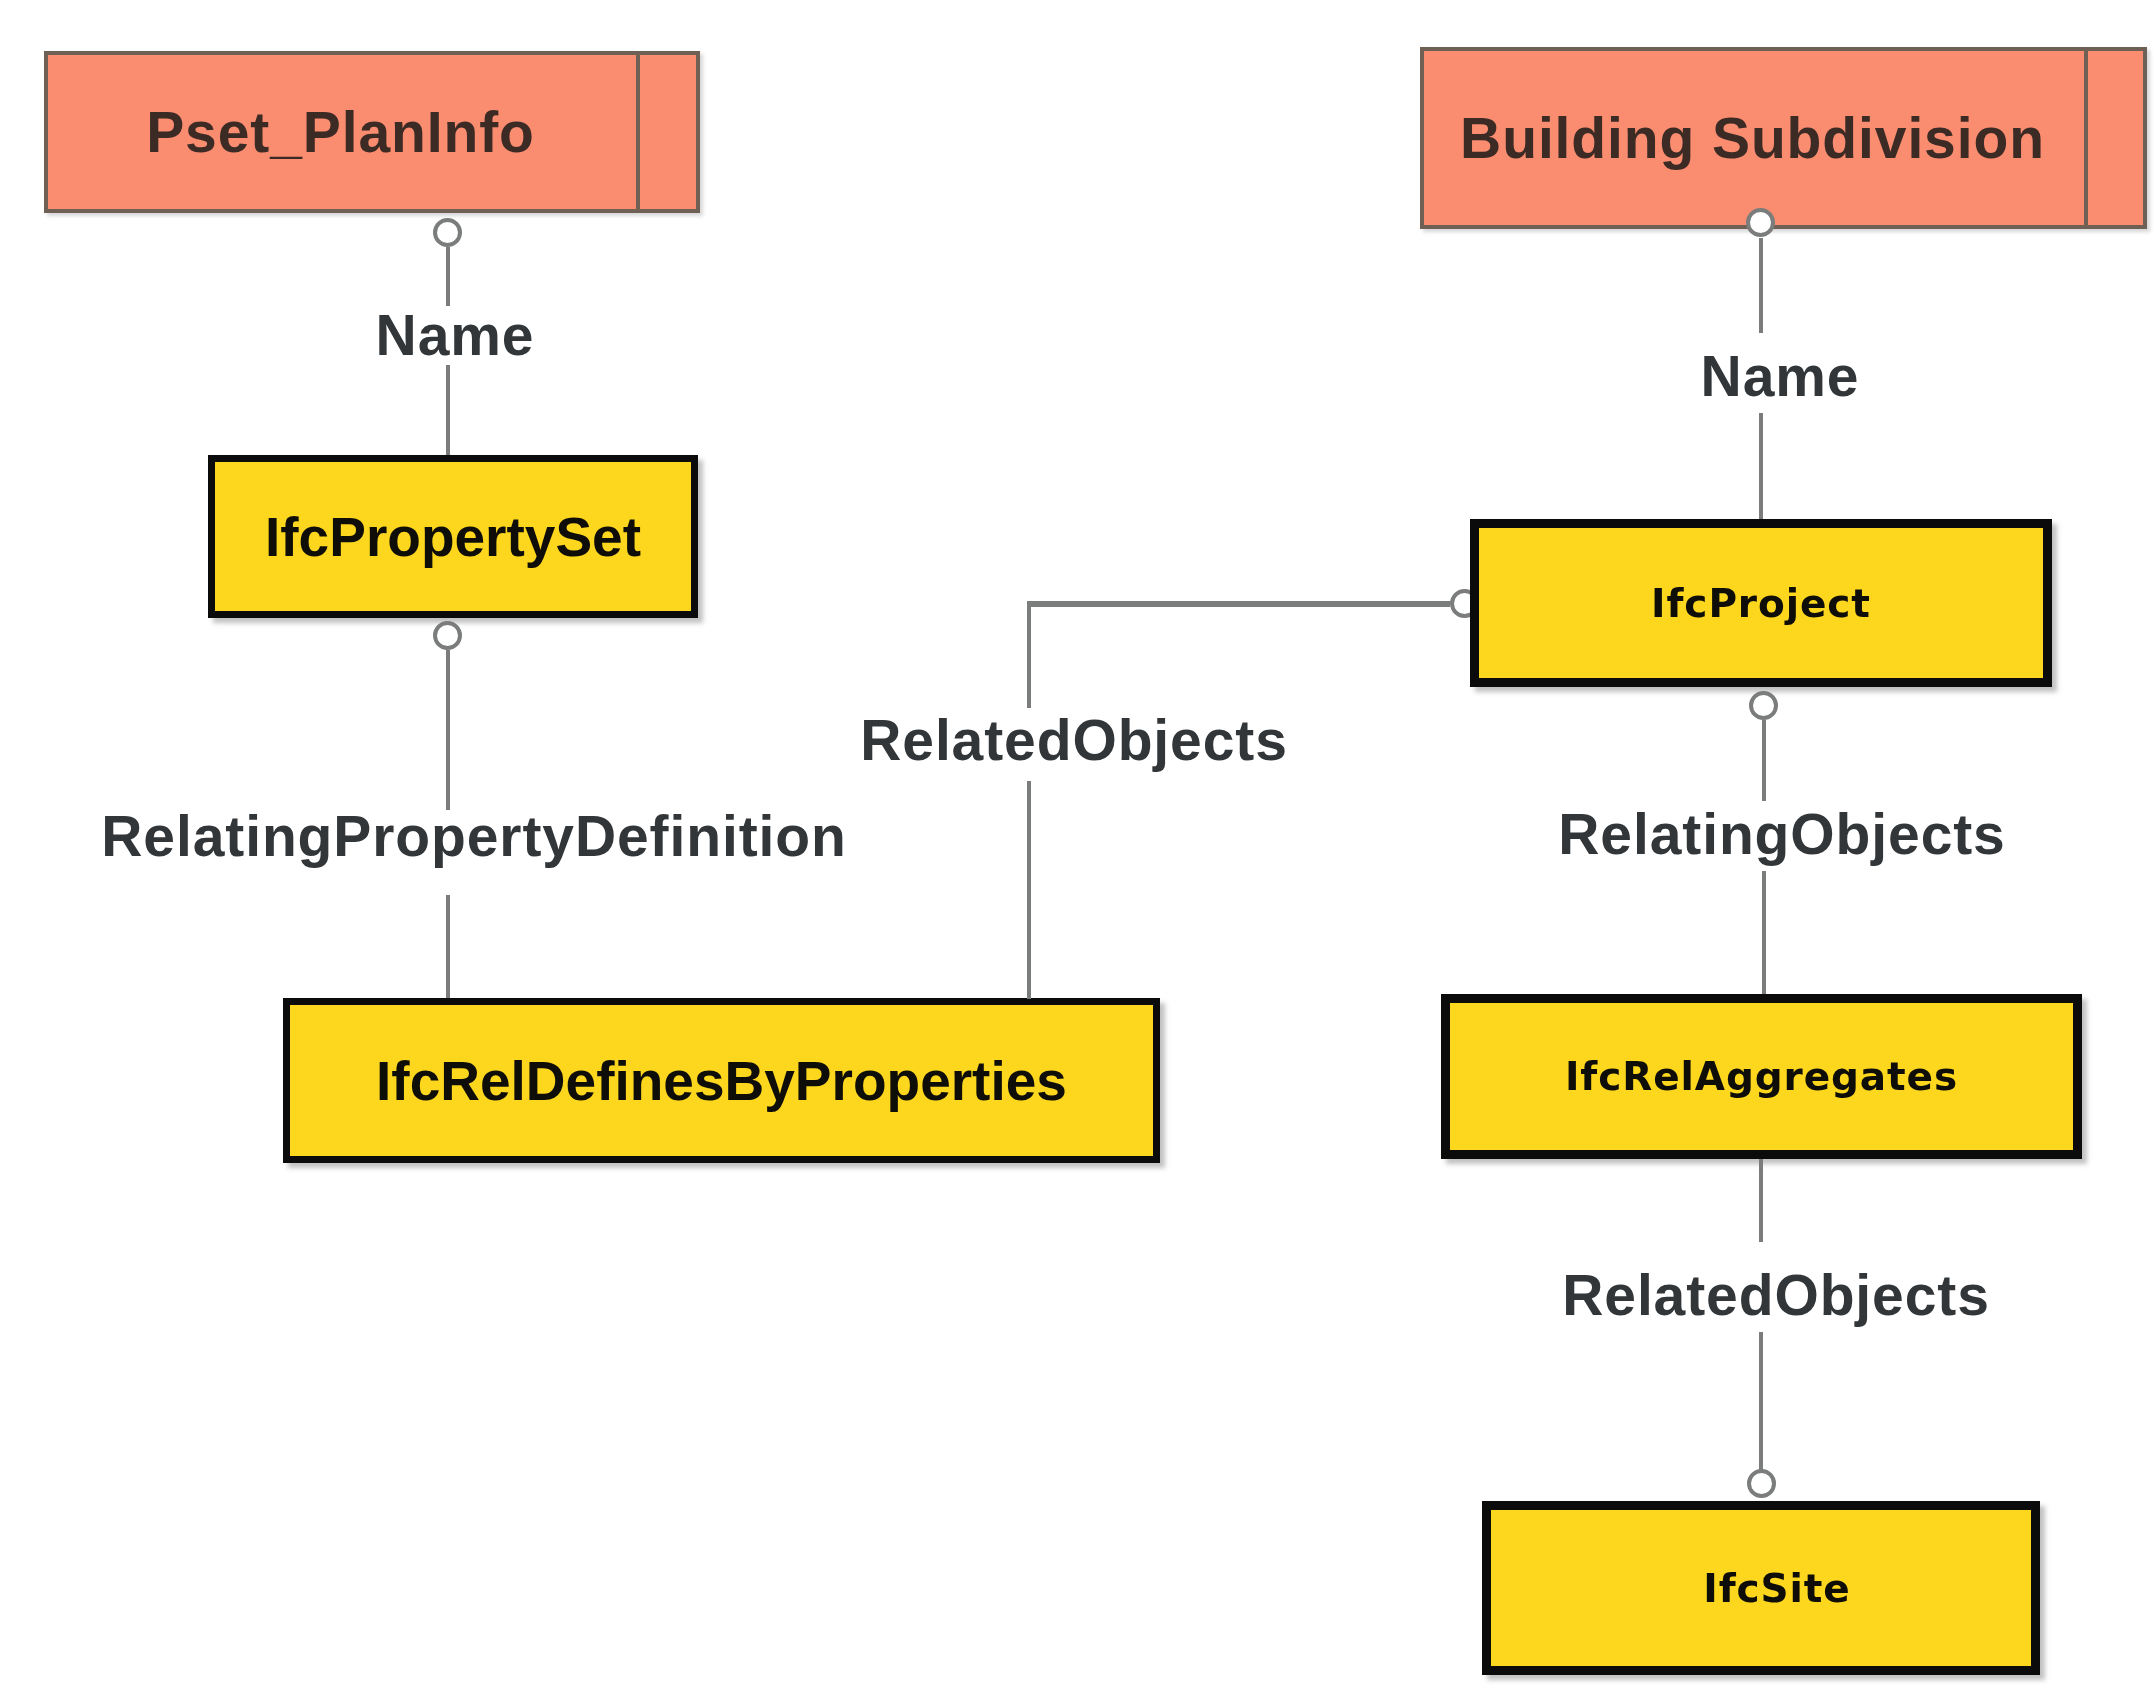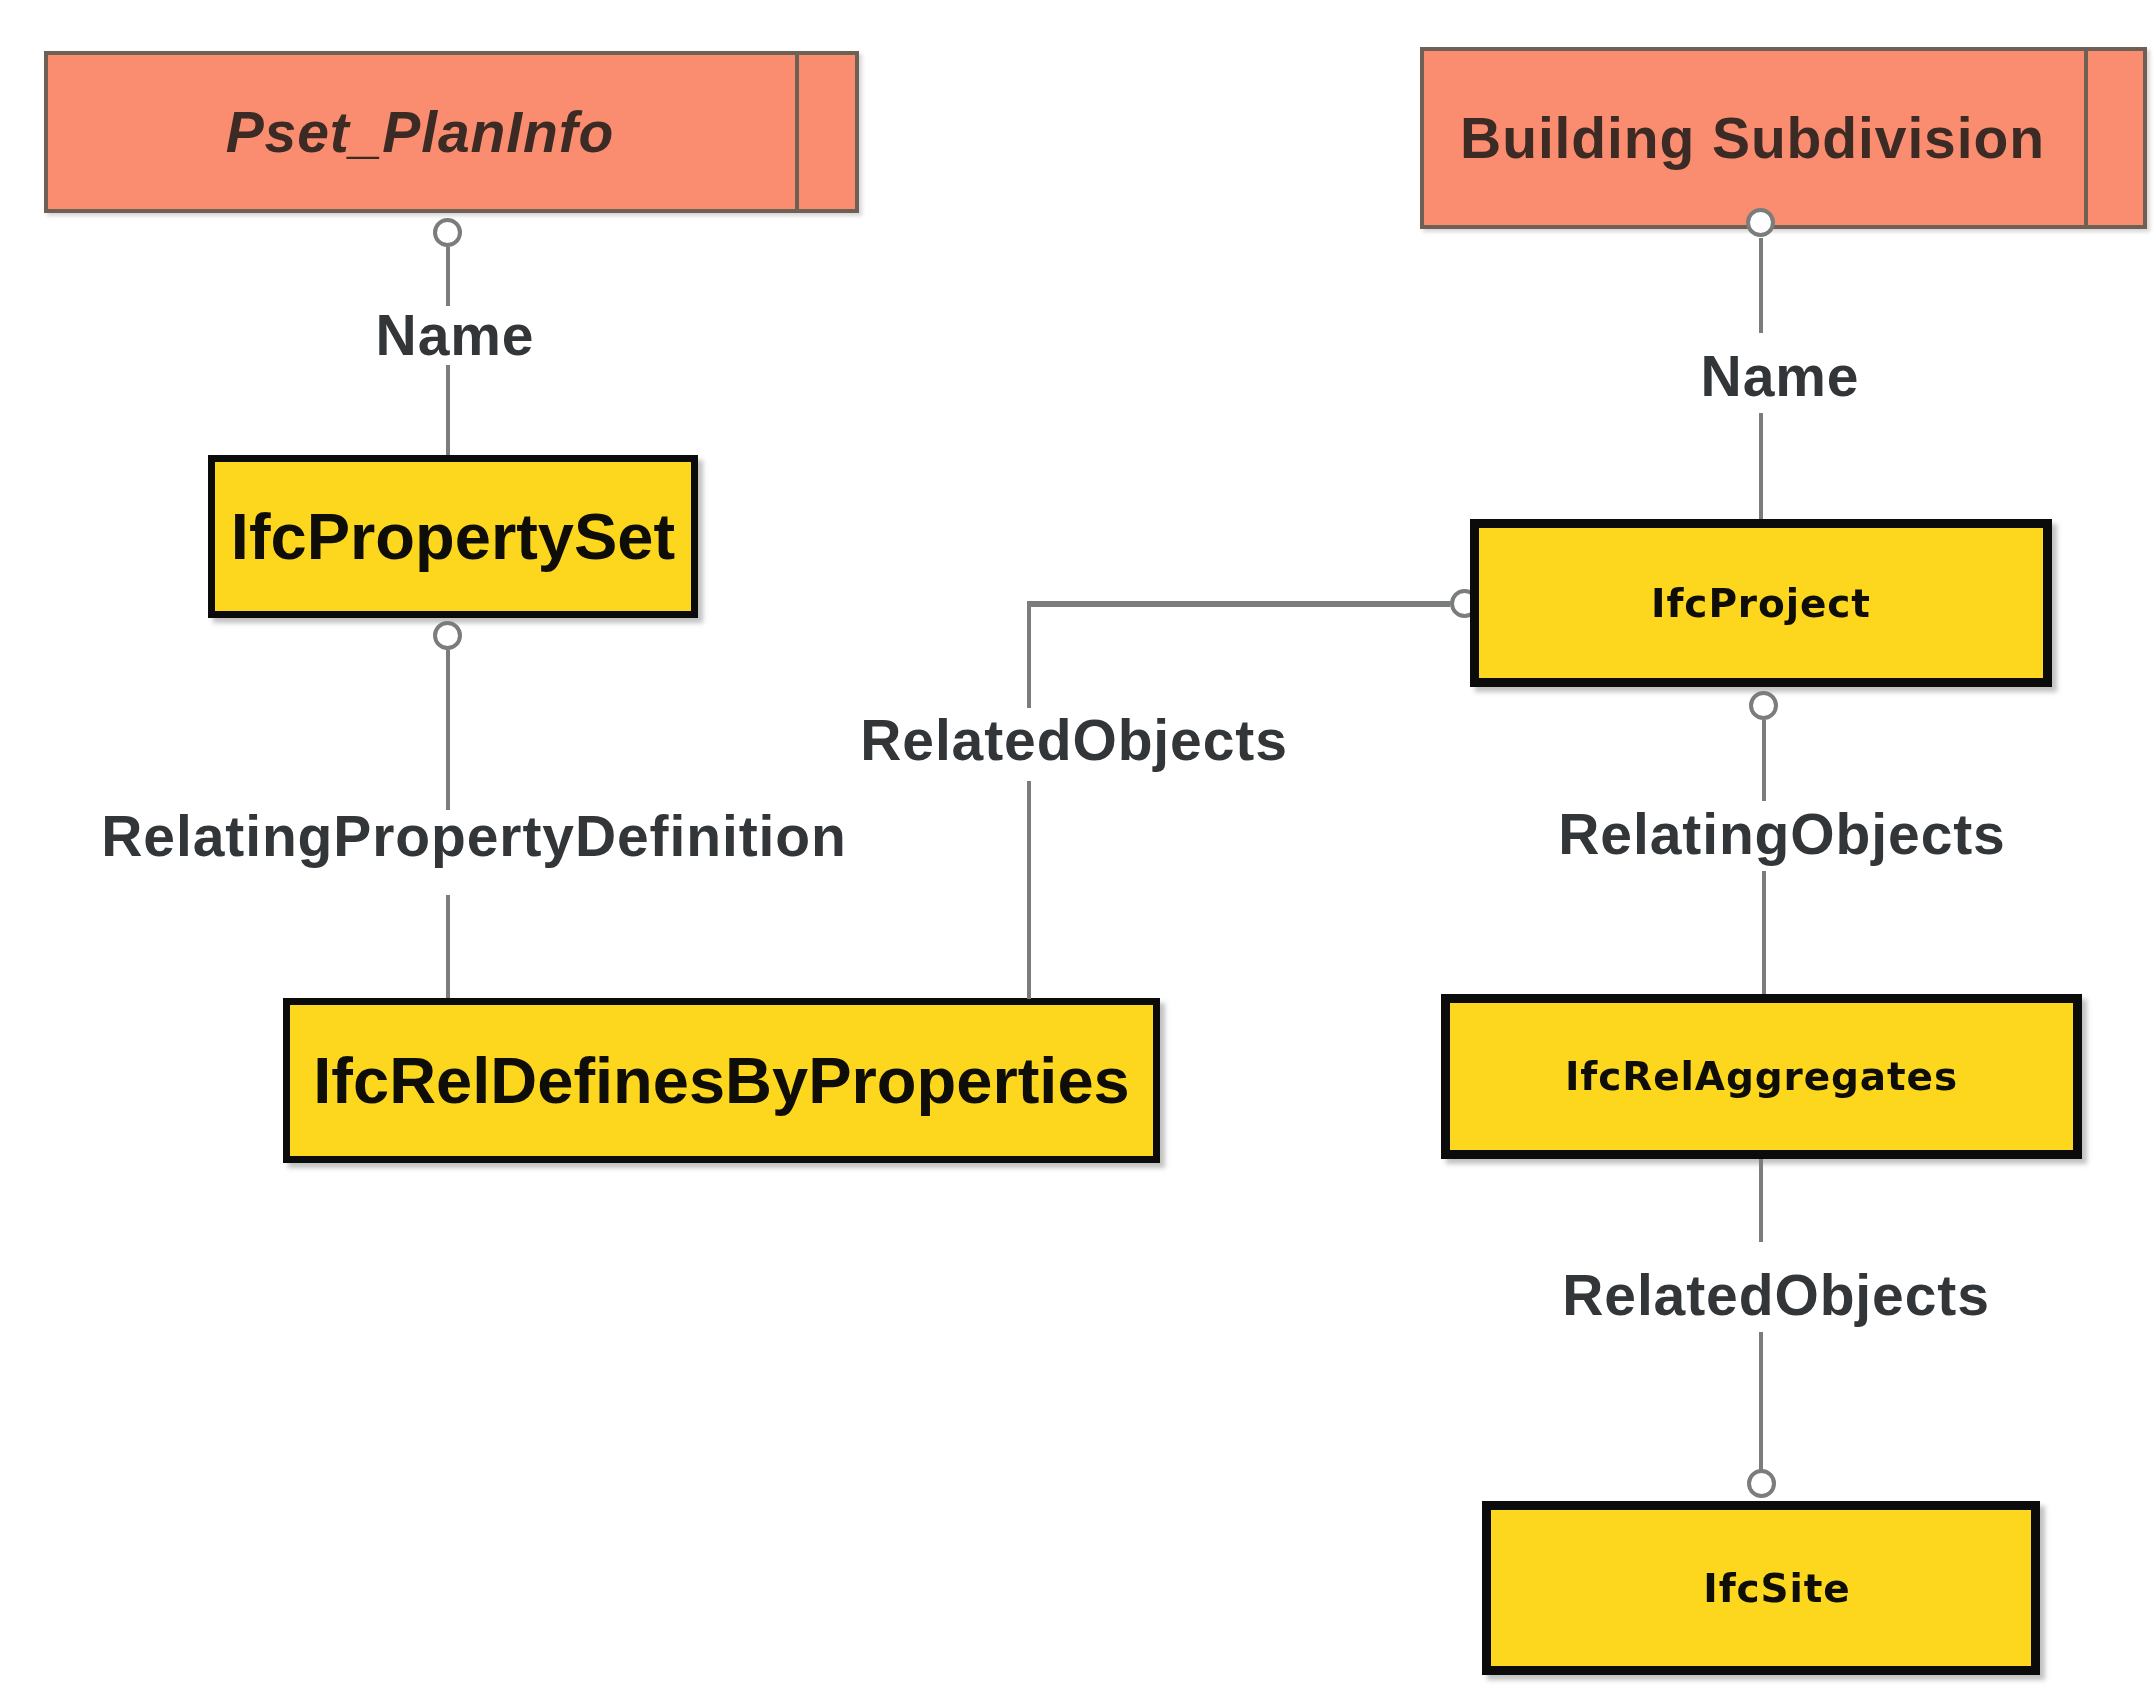--- a/index.html
+++ b/index.html
@@ -50,21 +50,21 @@
     box-sizing: border-box;
     display: flex;
     align-items: center;
     justify-content: center;
     font-weight: bold;
     color: var(--yellow-text, #0F0D07);
     box-shadow: 4.6px 4.6px 4.6px rgba(120,120,120,0.45);
   }
   .entity-left {
     border: 7.3px solid var(--yellow-border, #0B0B0B);
-    font-size: 65px;
+    font-size: 55px;
     font-family: "Liberation Sans", sans-serif;
   }
   .entity-right {
     border: 9.2px solid var(--yellow-border, #0B0B0B);
     font-size: 39px;
     font-family: "DejaVu Sans", sans-serif;
     letter-spacing: 0.9px;
   }
   
   .vline {
@@ -94,21 +94,21 @@
     letter-spacing: 0.9px;
     color: var(--label-text, #323639);
     white-space: nowrap;
   }
 </style>
 </head>
 <body>
 
 <div class="canvas">
 
-  <div class="ext-box" style="left:44px; top:51px; width:815px; height:162px;font-style:italic;">
+  <div class="ext-box" style="left:44px; top:51px; width:656px; height:162px;">
     <div class="ext-label" style="right:63px;">Pset_PlanInfo</div>
     <div class="divider" style="right:56px;"></div>
   </div>
 
   <div class="circle" style="left:433px; top:218px;"></div>
 
   <div class="vline" style="left:446px; top:247px; height:59px;"></div>
 
   <div class="edge-label" style="left:455px; top:335px;">Name</div>
 

